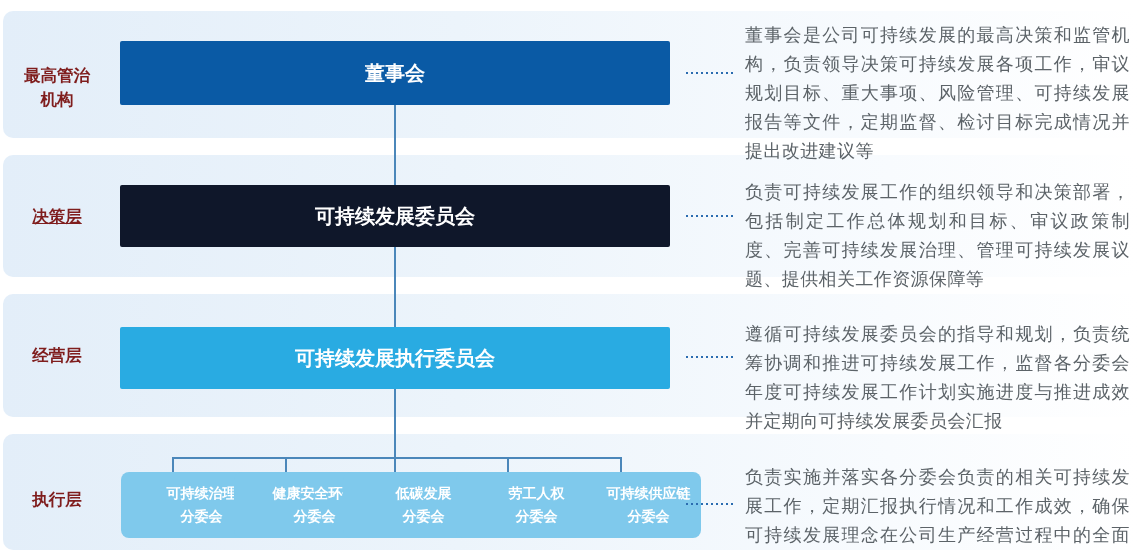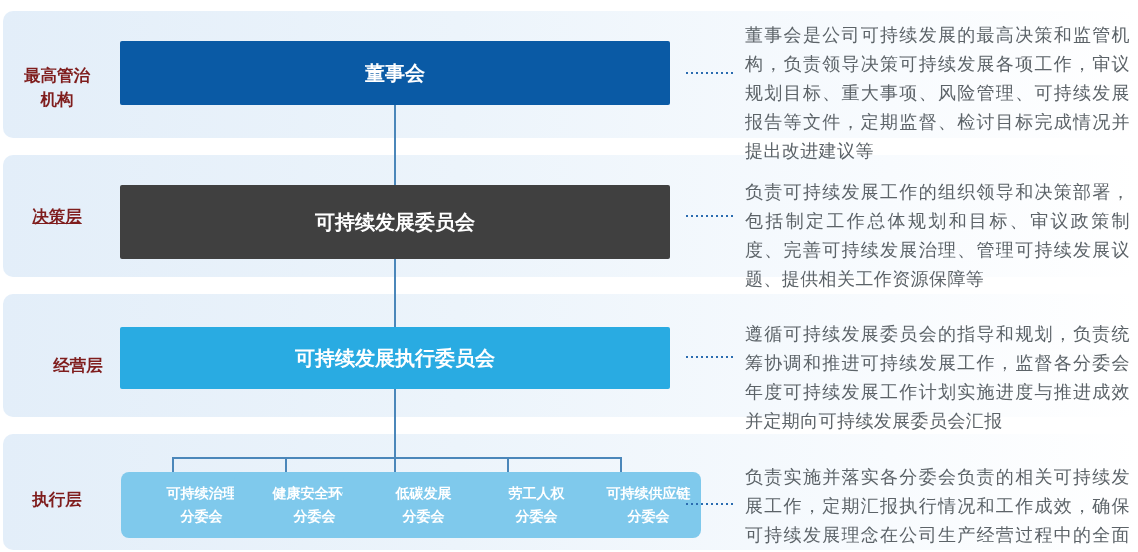--- a/index.html
+++ b/index.html
@@ -16,29 +16,29 @@
   .band2{top:155px;height:122px;}
   .band3{top:294px;height:123px;}
   .band4{top:434px;height:116px;}
   .lvl-label{
     position:absolute;left:0;width:114px;text-align:center;
     color:#7f1d1d;font-weight:700;font-size:16.5px;line-height:24px;
     white-space:pre-line;
   }
   .lab1{top:63px;}
   .lab2{top:204px;text-decoration:underline;}
-  .lab3{top:353px;padding-left:21px;}
+  .lab3{top:343px;}
   .lab4{top:487px;}
   .org-box{
     position:absolute;left:120px;width:550px;
     display:flex;align-items:center;justify-content:center;
     color:#ffffff;font-weight:700;font-size:20px;border-radius:2px;
   }
   .box-board{top:41px;height:64px;background:#0a5aa5;}
-  .box-committee{top:185px;height:74px;background:#404040;}
+  .box-committee{top:185px;height:62px;background:#0f172a;}
   .box-exec{top:327px;height:62px;background:#29abe2;}
   .sub-box{
     position:absolute;top:472px;height:66px;width:105px;
     display:flex;align-items:center;justify-content:center;text-align:center;
     background:#7fc9ec;color:#ffffff;font-weight:700;font-size:14px;
     line-height:23px;border-radius:8px;white-space:pre-line;padding-left:28px;
   }
   .sub1{left:121px;}
   .sub2{left:234px;}
   .sub3{left:343px;}

